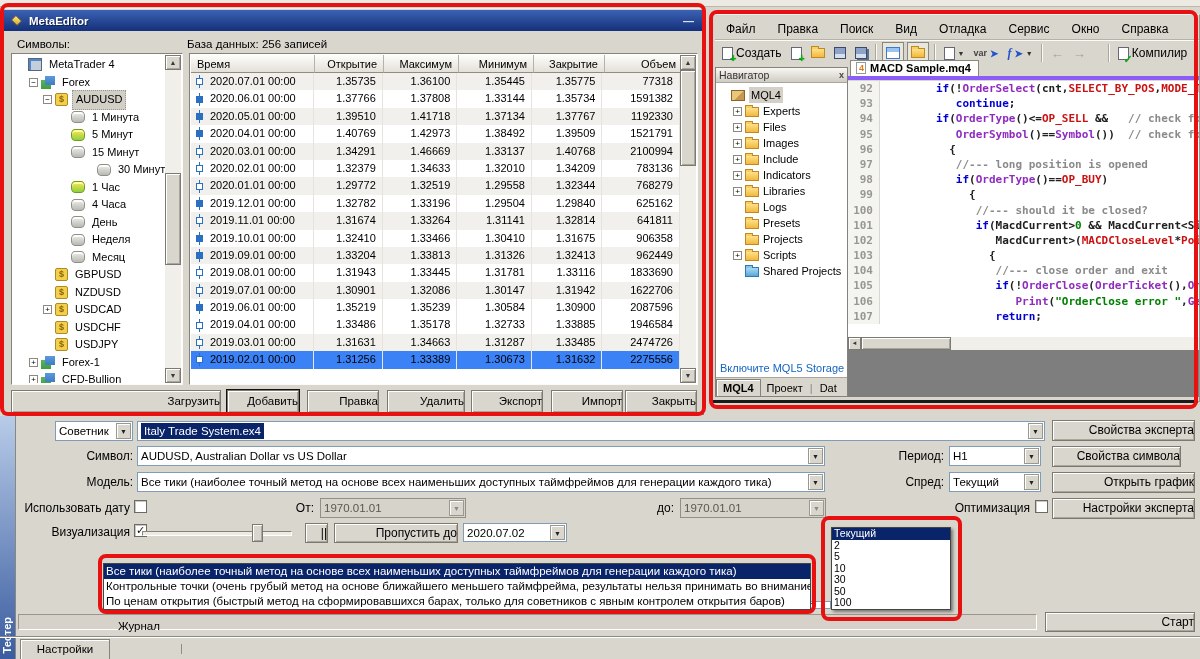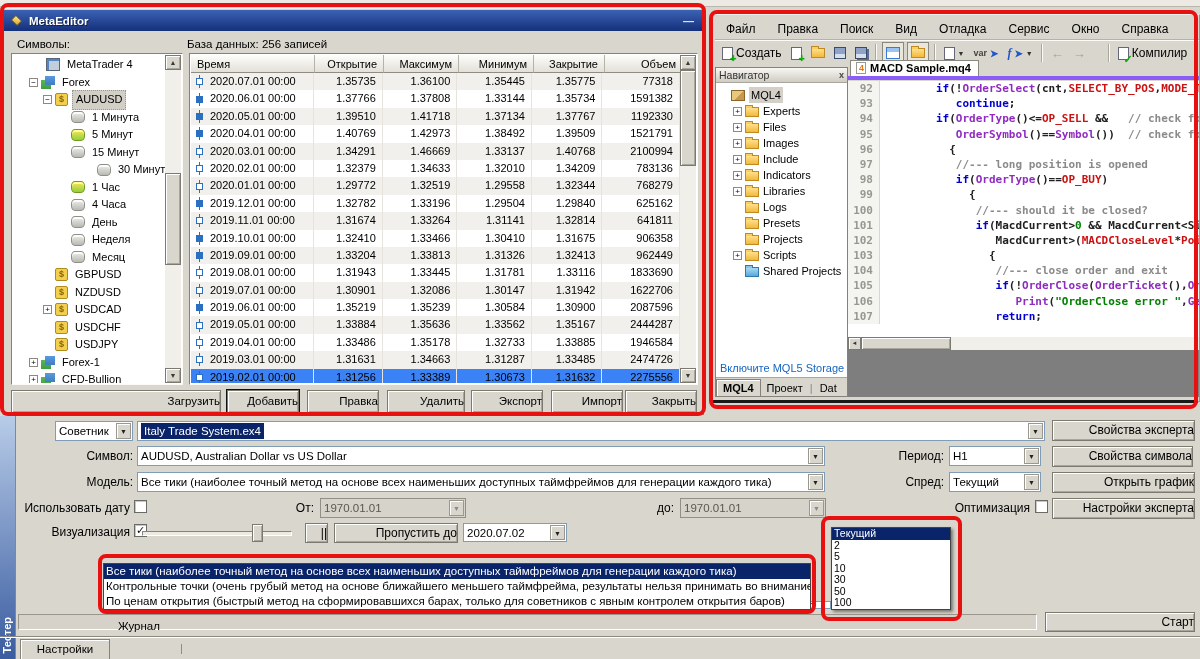--- a/index.html
+++ b/index.html
@@ -144,21 +144,21 @@
   <div class="titlebar">
     <span class="tb-icon"></span>
     <span class="tb-text">MetaEditor</span>
     <span class="tb-min">—</span>
   </div>
   <div class="lbl" style="left:14px;top:29px">Символы:</div>
   <div class="lbl" style="left:184px;top:29px">База данных: 256 записей</div>
 
   <div class="treebox sunken">
     <div class="tree-items" id="tree1">
-        <div class="trow" style="padding-left:21px">
+        <div class="trow" style="padding-left:3px">
           <span class="xp-sp"></span>
           <span class="ti ti-mt4"></span>
           <span class="tl">MetaTrader 4</span>
         </div>
         <div class="trow" style="padding-left:16px">
           <span class="xp">−</span>
           <span class="ti ti-grp"></span>
           <span class="tl">Forex</span>
         </div>
         <div class="trow" style="padding-left:30px">
@@ -452,34 +452,20 @@
               <i></i>
               <b></b>
             </span>
             <span>2019.06.01 00:00</span>
           </div>
           <div class="td num" style="width:69px">1.35219</div>
           <div class="td num" style="width:75px">1.35239</div>
           <div class="td num" style="width:75px">1.30584</div>
           <div class="td num" style="width:71px">1.30900</div>
           <div class="td num" style="width:78px">2087596</div>
-        </div>
-        <div class="tr" style="background:#f1f0ec">
-          <div class="td time" style="width:124px">
-            <span class="candle ">
-              <i></i>
-              <b></b>
-            </span>
-            <span>2019.05.01 00:00</span>
-          </div>
-          <div class="td num" style="width:69px">1.33884</div>
-          <div class="td num" style="width:75px">1.35636</div>
-          <div class="td num" style="width:75px">1.33562</div>
-          <div class="td num" style="width:71px">1.35167</div>
-          <div class="td num" style="width:78px">2444287</div>
         </div>
         <div class="tr" style="background:#fff">
           <div class="td time" style="width:124px">
             <span class="candle ">
               <i></i>
               <b></b>
             </span>
             <span>2019.04.01 00:00</span>
           </div>
           <div class="td num" style="width:69px">1.33486</div>
@@ -756,21 +742,21 @@
 <div class="sl-track" style="left:142px;top:531px;width:150px"></div>
 <div class="sl-thumb raised" style="left:252px;top:524px"></div>
 <div class="sbtn raised btn" style="left:305px;top:523px;width:23px;height:20px;line-height:18px">||</div>
 <div class="sbtn raised btn" style="left:334px;top:523px;width:124px;height:20px;line-height:18px">Пропустить до</div>
 <div class="combo" style="left:463px;top:523px;width:104px;height:19px">
   <span>2020.07.02</span><span class="arr">▼</span>
 </div>
 
 <div id="rightbtns">
     <div class="btn raised" style="position:absolute;left:1052px;top:420px;width:143px;height:21px;line-height:19px;font-size:12px">Свойства эксперта</div>
-    <div class="btn raised" style="position:absolute;left:1052px;top:446px;width:141px;height:21px;line-height:19px;font-size:12px">Свойства символа</div>
+    <div class="btn raised" style="position:absolute;left:1052px;top:446px;width:129px;height:21px;line-height:19px;font-size:12px">Свойства символа</div>
     <div class="btn raised" style="position:absolute;left:1052px;top:472px;width:143px;height:21px;line-height:19px;font-size:12px">Открыть график</div>
     <div class="btn raised" style="position:absolute;left:1052px;top:498px;width:143px;height:21px;line-height:19px;font-size:12px">Настройки эксперта</div>
   </div>
 
 <div class="list" id="modellist" style="left:103px;top:563px;width:708px">
     <div class="opt hl" style="font-size:11.5px;line-height:15px;height:15px">Все тики (наиболее точный метод на основе всех наименьших доступных таймфреймов для генерации каждого тика)</div>
     <div class="opt" style="font-size:11.5px;line-height:15px;height:15px">Контрольные точки (очень грубый метод на основе ближайшего меньшего таймфрейма, результаты нельзя принимать во внимание)</div>
     <div class="opt" style="font-size:11.5px;line-height:15px;height:15px">По ценам открытия (быстрый метод на сформировавшихся барах, только для советников с явным контролем открытия баров)</div>
   </div>
 <div class="remnant"><span>2020.07.02</span></div>

